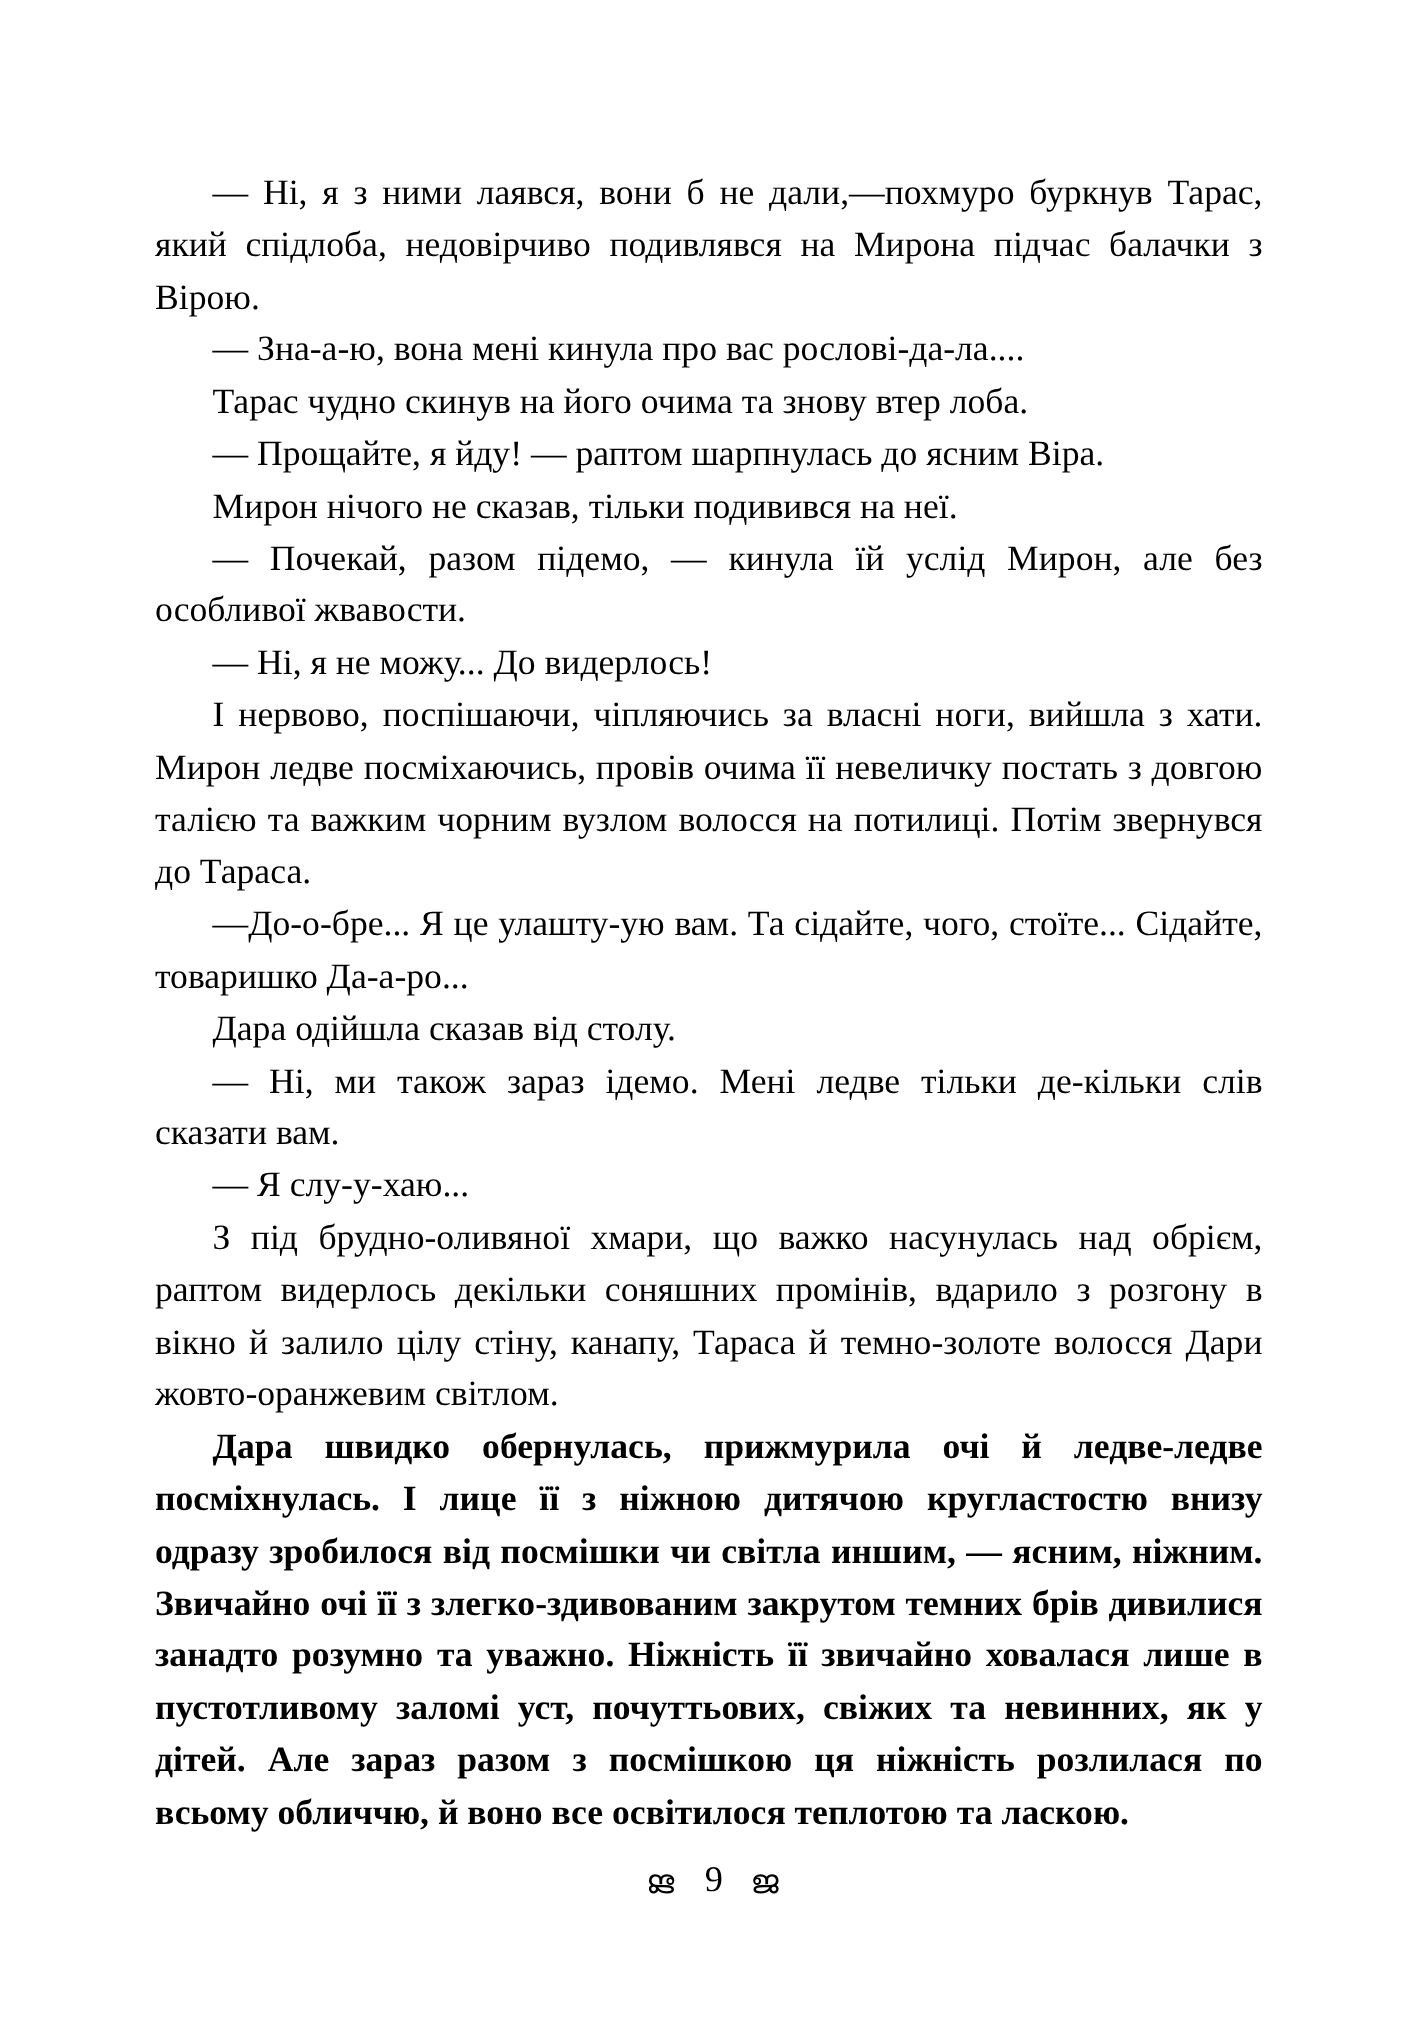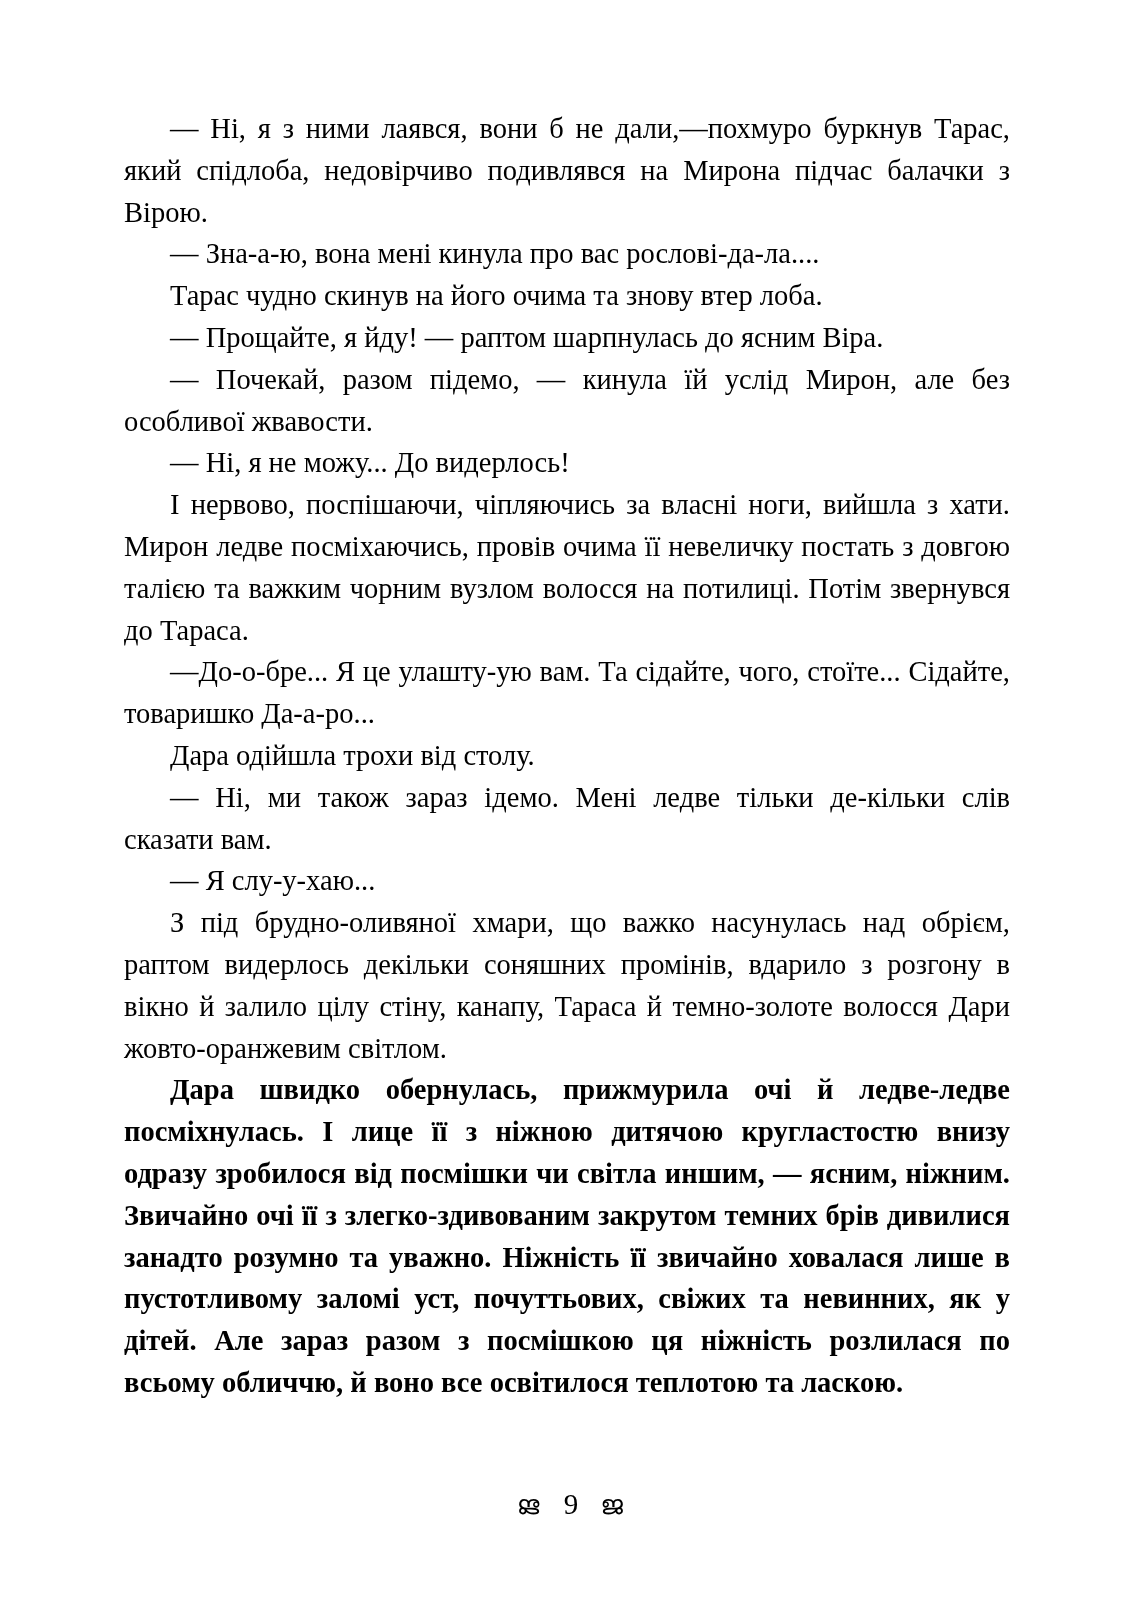--- a/index.html
+++ b/index.html
@@ -11,21 +11,21 @@
     position: relative;
     width: 1142px;
     height: 1615px;
     background: #ffffff;
     overflow: hidden;
     box-sizing: border-box;
   }
   .text-block {
     position: absolute;
     left: 124px;
-    top: 108px;
+    top: 134px;
     width: 886px;
     font-family: "Liberation Serif", "DejaVu Serif", serif;
     font-size: 28.5px;
     line-height: 41.8px;
     color: #000000;
     text-align: justify;
     text-justify: inter-word;
     -webkit-hyphens: none;
     hyphens: none;
   }
@@ -73,25 +73,26 @@
 </head>
 <body>
 
 <div class="page">
 
   <div class="text-block">
     <p>— Ні, я з ними лаявся, вони б не дали,—похмуро буркнув Тарас, який спідлоба, недовірчиво подивлявся на Мирона підчас балачки з Вірою.</p>
     <p>— Зна-а-ю, вона мені кинула про вас рослові-да-ла....</p>
     <p>Тарас чудно скинув на його очима та знову втер лоба.</p>
     <p>— Прощайте, я йду! — раптом шарпнулась до ясним Віра.</p>
+    <p>Мирон нічого не сказав, тільки подивився на неї.</p>
     <p>— Почекай, разом підемо, — кинула їй услід Мирон, але без особливої жвавости.</p>
     <p>— Ні, я не можу... До видерлось!</p>
     <p>І нервово, поспішаючи, чіпляючись за власні ноги, вийшла з хати. Мирон ледве посміхаючись, провів очима її невеличку постать з довгою талією та важким чорним вузлом волосся на потилиці. Потім звернувся до Тараса.</p>
     <p>—До-о-бре... Я це улашту-ую вам. Та сідайте, чого, стоїте... Сідайте, товаришко Да-а-ро...</p>
-    <p>Дара одійшла трохи від столу.</p>
+    <p>Дара одійшла сказав від столу.</p>
     <p>— Ні, ми також зараз ідемо. Мені ледве тільки де-кільки слів сказати вам.</p>
     <p>— Я слу-у-хаю...</p>
     <p>З під брудно-оливяної хмари, що важко насунулась над обрієм, раптом видерлось декільки соняшних промінів, вдарило з розгону в вікно й залило цілу стіну, канапу, Тараса й темно-золоте волосся Дари жовто-оранжевим світлом.</p>
     <p>Дара швидко обернулась, прижмурила очі й ледве-ледве посміхнулась. І лице її з ніжною дитячою кругластостю внизу одразу зробилося від посмішки чи світла иншим, — ясним, ніжним. Звичайно очі її з злегко-здивованим закрутом темних брів дивилися занадто розумно та уважно. Ніжність її звичайно ховалася лише в пустотливому заломі уст, почуттьових, свіжих та невинних, як у дітей. Але зараз разом з посмішкою ця ніжність розлилася по всьому обличчю, й воно все освітилося теплотою та ласкою.</p>
   </div>
 
   <div class="footer">
     <div class="footer-inner">
       <span class="ornament left">ജ</span>
       <span class="page-number">9</span>

